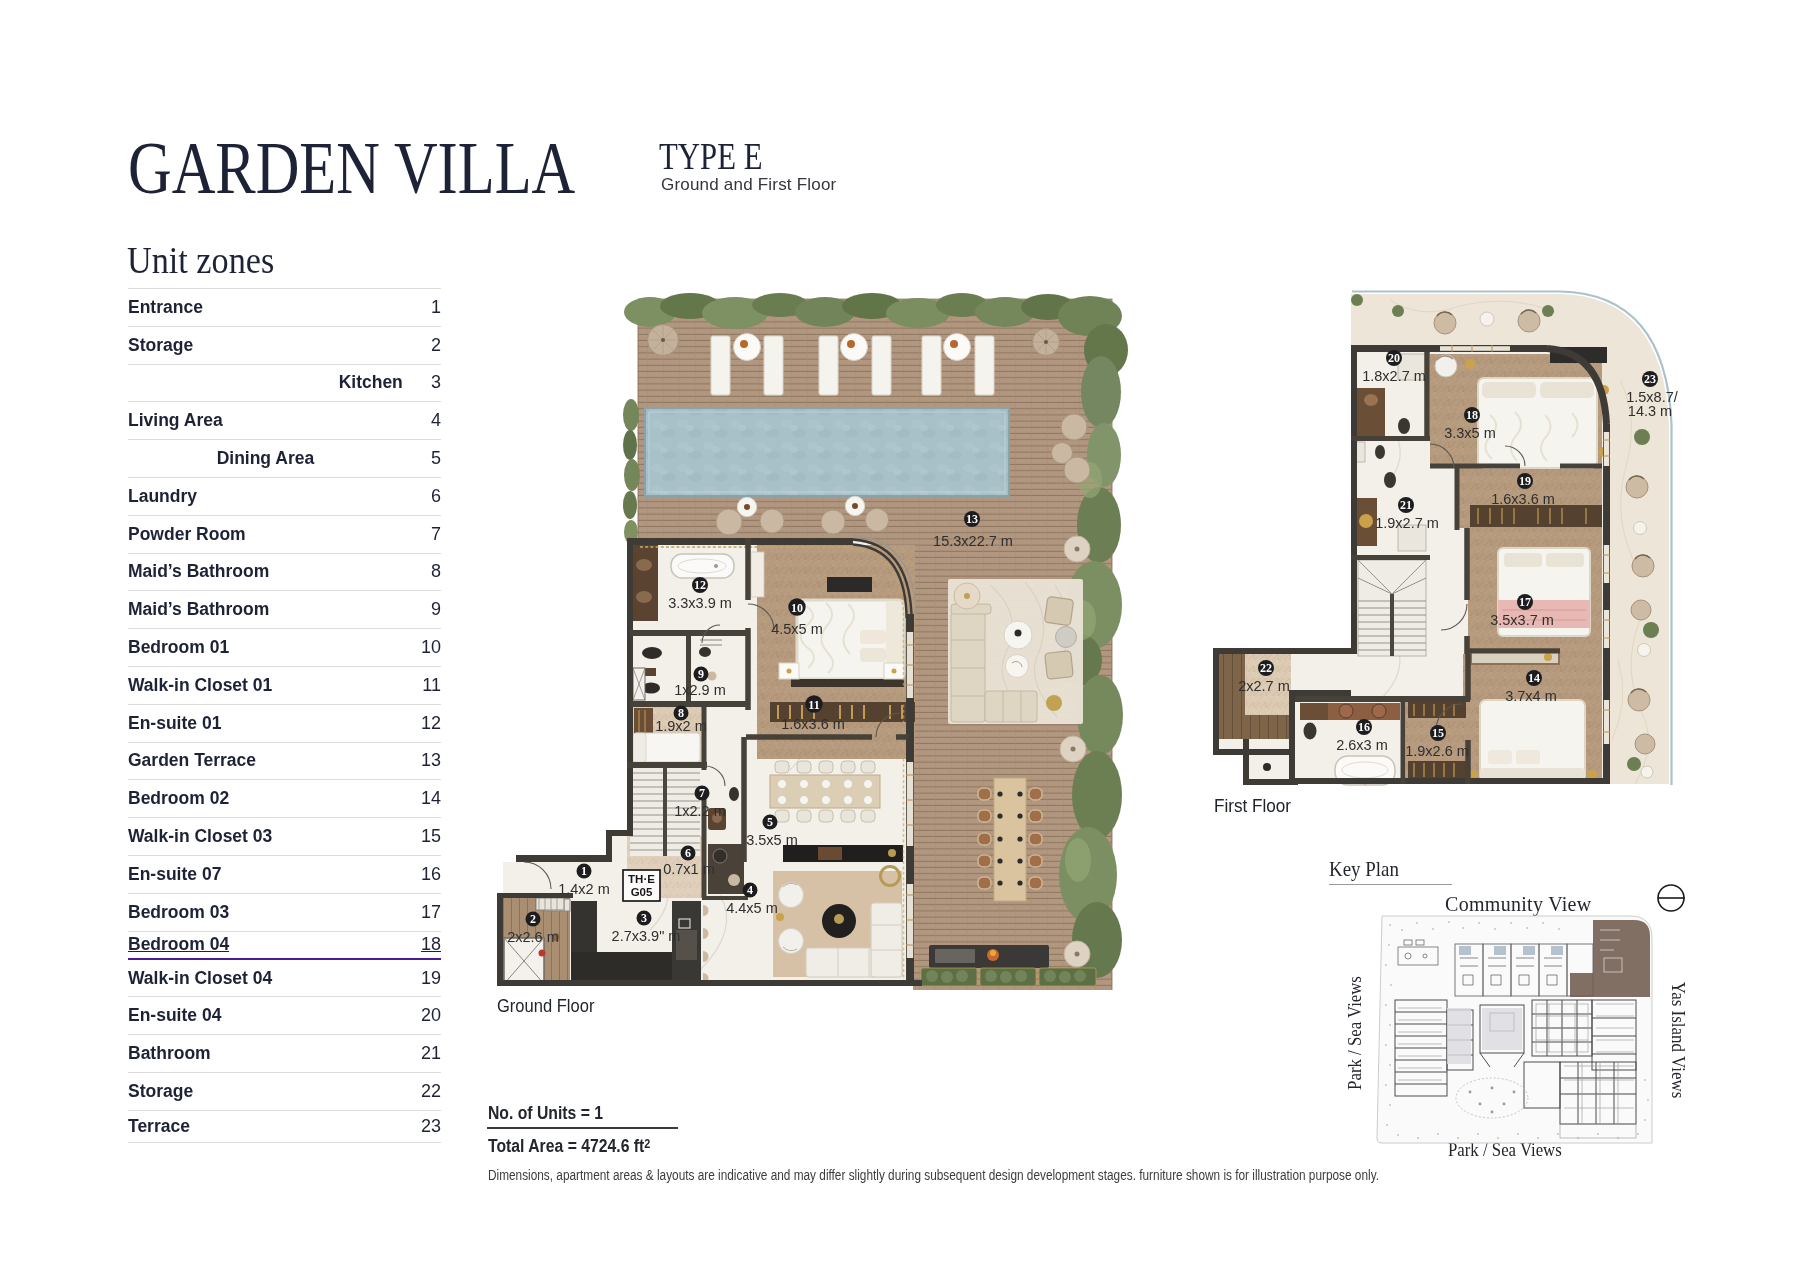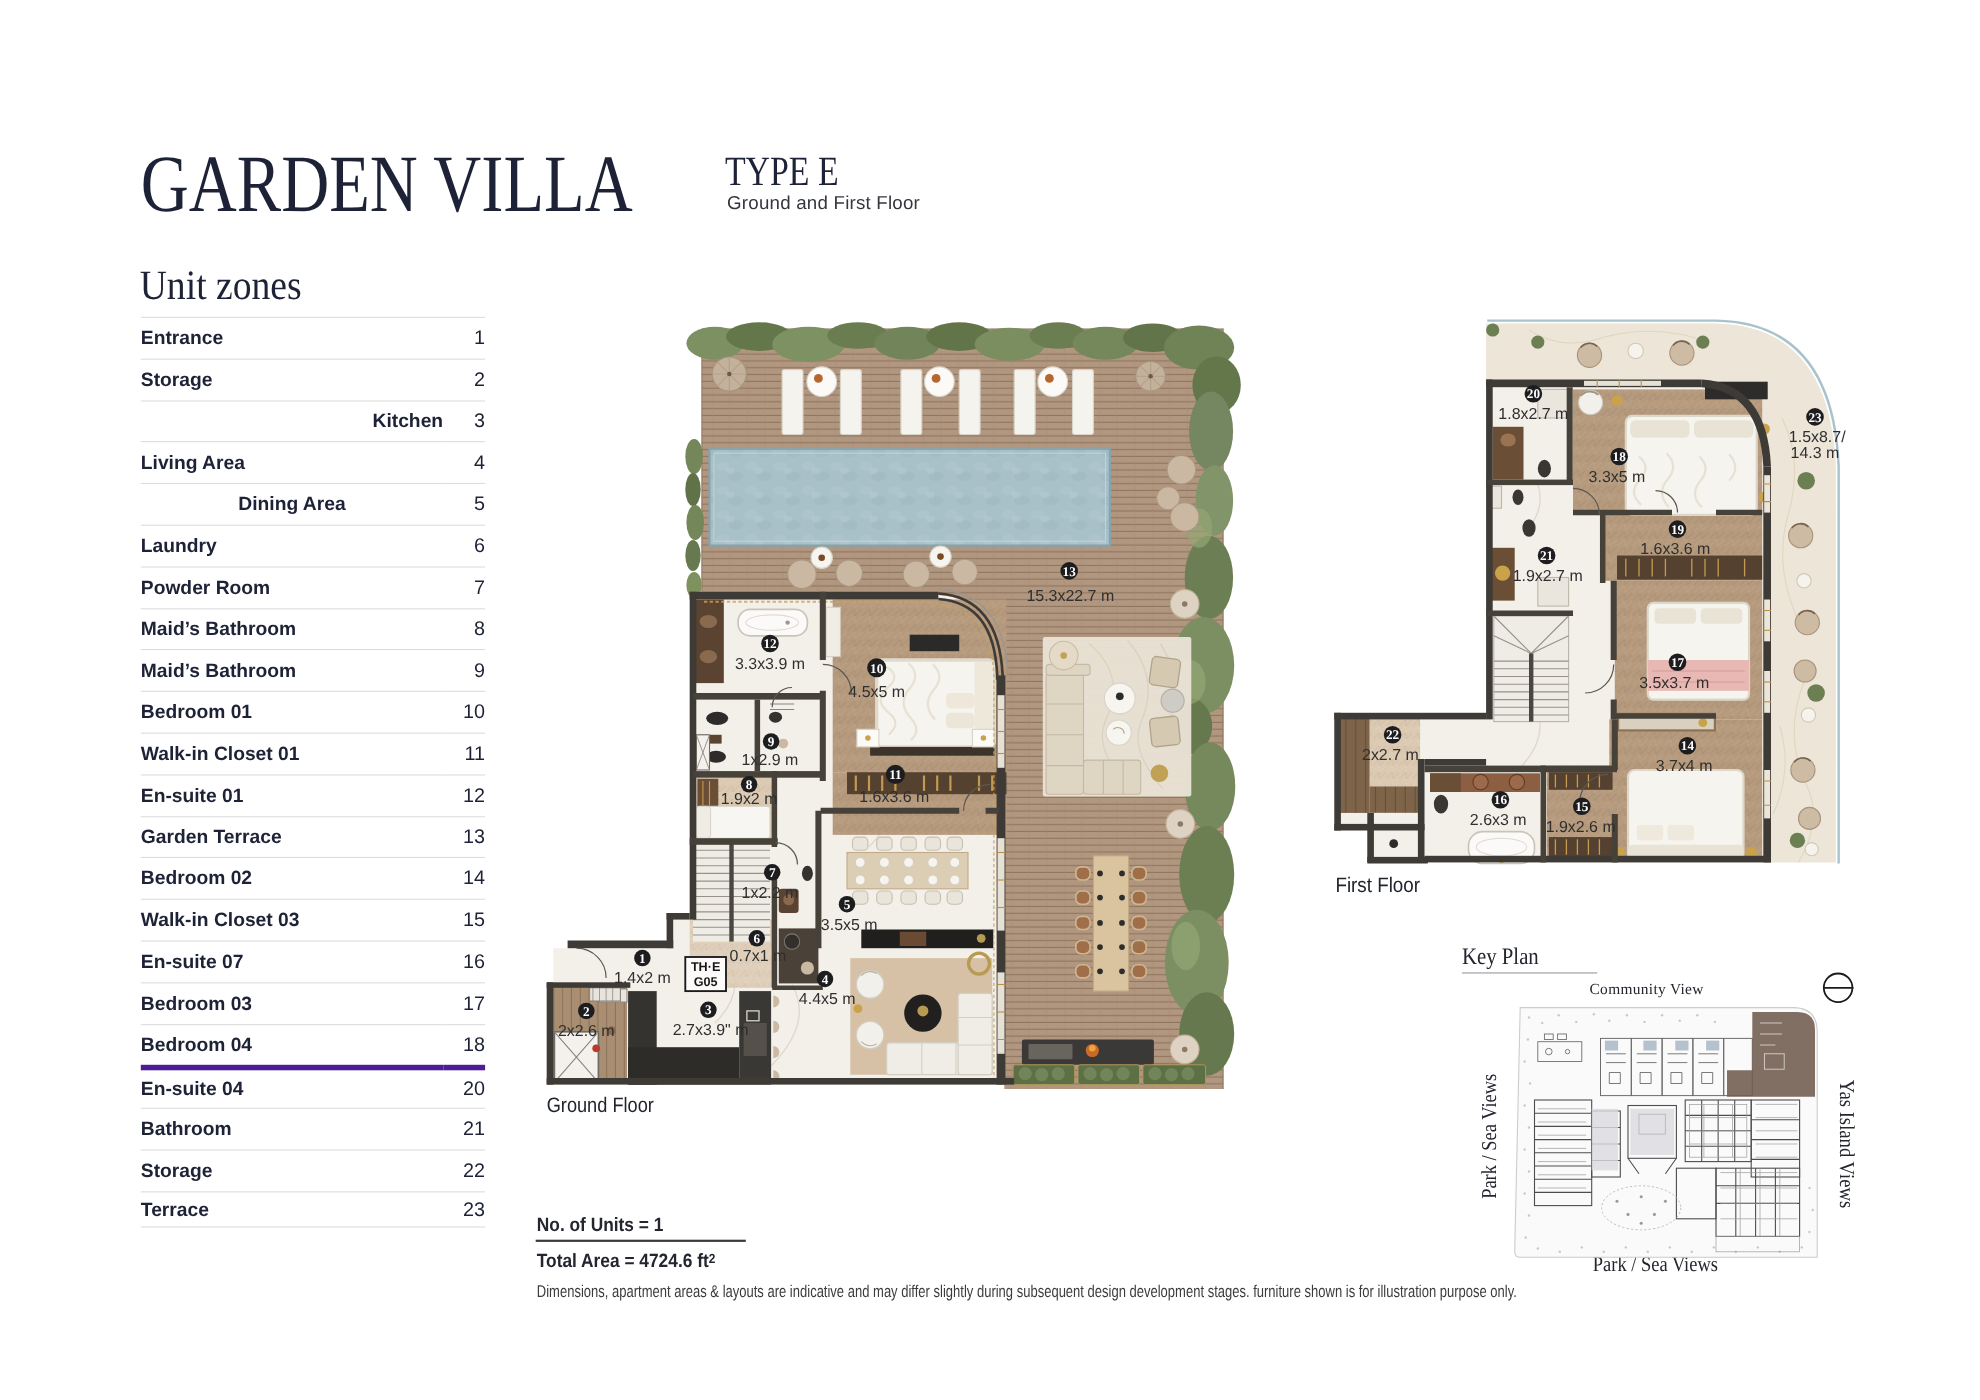--- a/index.html
+++ b/index.html
@@ -86,23 +86,27 @@
    <td style="text-align:right;padding:0;font-size:18px;">15</td>
         </tr>
         <tr style="height:37.8px;border-bottom:1px solid #dcdcdc;">
    <td style="font-weight:bold;padding:0;">En-suite 07</td>
    <td style="text-align:right;padding:0;font-size:18px;">16</td>
         </tr>
         <tr style="height:37.8px;border-bottom:1px solid #dcdcdc;">
    <td style="font-weight:bold;padding:0;">Bedroom 03</td>
    <td style="text-align:right;padding:0;font-size:18px;">17</td>
         </tr>
-        <tr style="height:39px;border-bottom:5px solid #4c1d95;">
+        <tr style="height:28px;border-bottom:2px solid #4c1d95;text-decoration:underline;">
    <td style="font-weight:bold;padding:0;">Bedroom 04</td>
    <td style="text-align:right;padding:0;font-size:18px;">18</td>
+        </tr>
+        <tr style="height:37.8px;border-bottom:1px solid #dcdcdc;">
+   <td style="font-weight:bold;padding:0;">Walk-in Closet 04</td>
+   <td style="text-align:right;padding:0;font-size:18px;">19</td>
         </tr>
         <tr style="height:37.8px;border-bottom:1px solid #dcdcdc;">
    <td style="font-weight:bold;padding:0;">En-suite 04</td>
    <td style="text-align:right;padding:0;font-size:18px;">20</td>
         </tr>
         <tr style="height:37.8px;border-bottom:1px solid #dcdcdc;">
    <td style="font-weight:bold;padding:0;">Bathroom</td>
    <td style="text-align:right;padding:0;font-size:18px;">21</td>
         </tr>
         <tr style="height:37.8px;border-bottom:1px solid #dcdcdc;">
@@ -118,21 +122,21 @@
 </div>
 
 <div class="abs caption" style="left:497px;top:995px;transform:scaleX(0.87);transform-origin:left top;">Ground Floor</div>
 
 <div class="abs caption" style="left:1214px;top:795px;transform:scaleX(0.9);transform-origin:left top;">First Floor</div>
 
 <div class="abs serif" style="left:1329px;top:857px;font-size:21.5px;transform:scaleX(0.88);transform-origin:left top;color:#23262e;">Key Plan</div>
 
 <div class="abs" style="left:1329px;top:884px;width:123px;height:1px;background:#999;"></div>
 
-<div class="abs serif" style="left:1445px;top:893px;font-size:14px;color:#23262e;letter-spacing:.3px;">Community View</div>
+<div class="abs serif" style="left:1445px;top:893px;font-size:20px;color:#23262e;letter-spacing:.3px;">Community View</div>
 
 <div class="abs serif" style="left:1355px;top:1033px;font-size:19.3px;color:#23262e;transform:translate(-50%,-50%) rotate(-90deg) scaleX(0.87);white-space:nowrap;">Park / Sea Views</div>
 
 <div class="abs serif" style="left:1678px;top:1040px;font-size:19.3px;color:#23262e;transform:translate(-50%,-50%) rotate(90deg) scaleX(0.88);white-space:nowrap;">Yas Island Views</div>
 
 <div class="abs serif" style="left:1448px;top:1139px;font-size:19.3px;color:#23262e;transform:scaleX(0.87);transform-origin:left top;white-space:nowrap;">Park / Sea Views</div>
 
 <svg class="abs" style="left:1650px;top:877px;" width="56" height="42" viewBox="0 0 56 42">
   <circle cx="21" cy="21" r="13" fill="none" stroke="#1a1a1a" stroke-width="1.6"></circle>
   <line x1="8" y1="21" x2="35" y2="21" stroke="#1a1a1a" stroke-width="1.6"></line>

